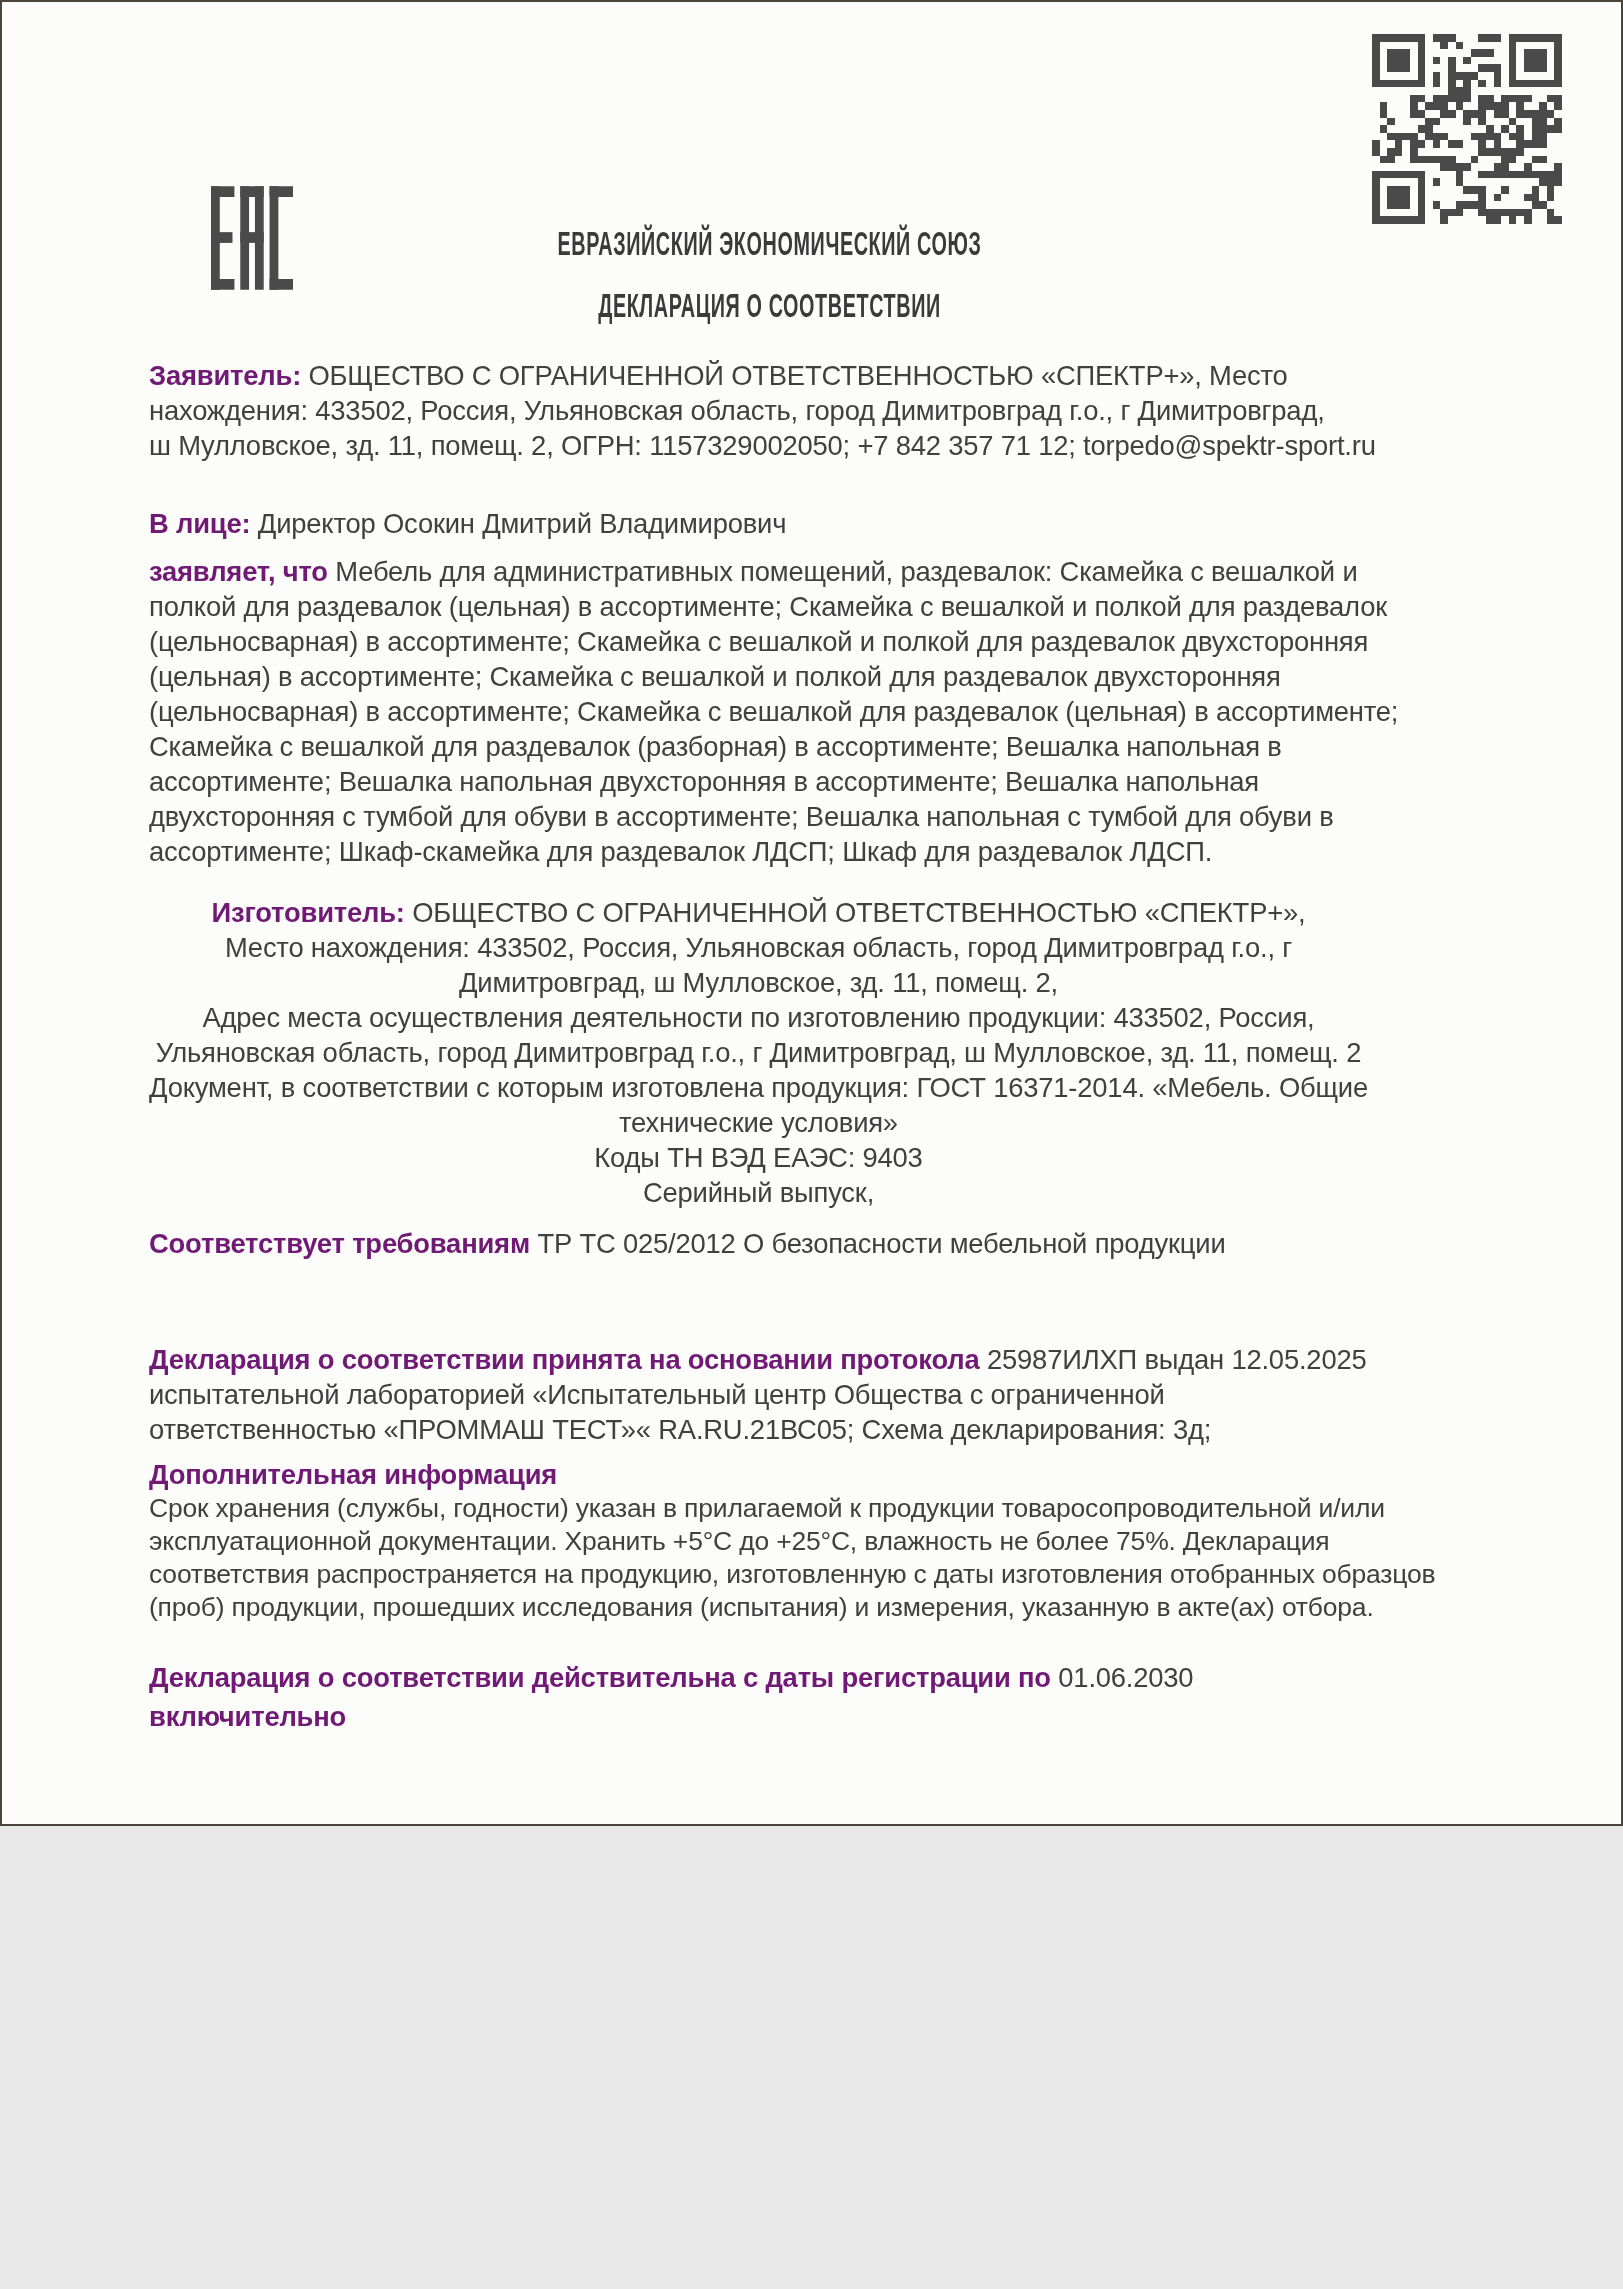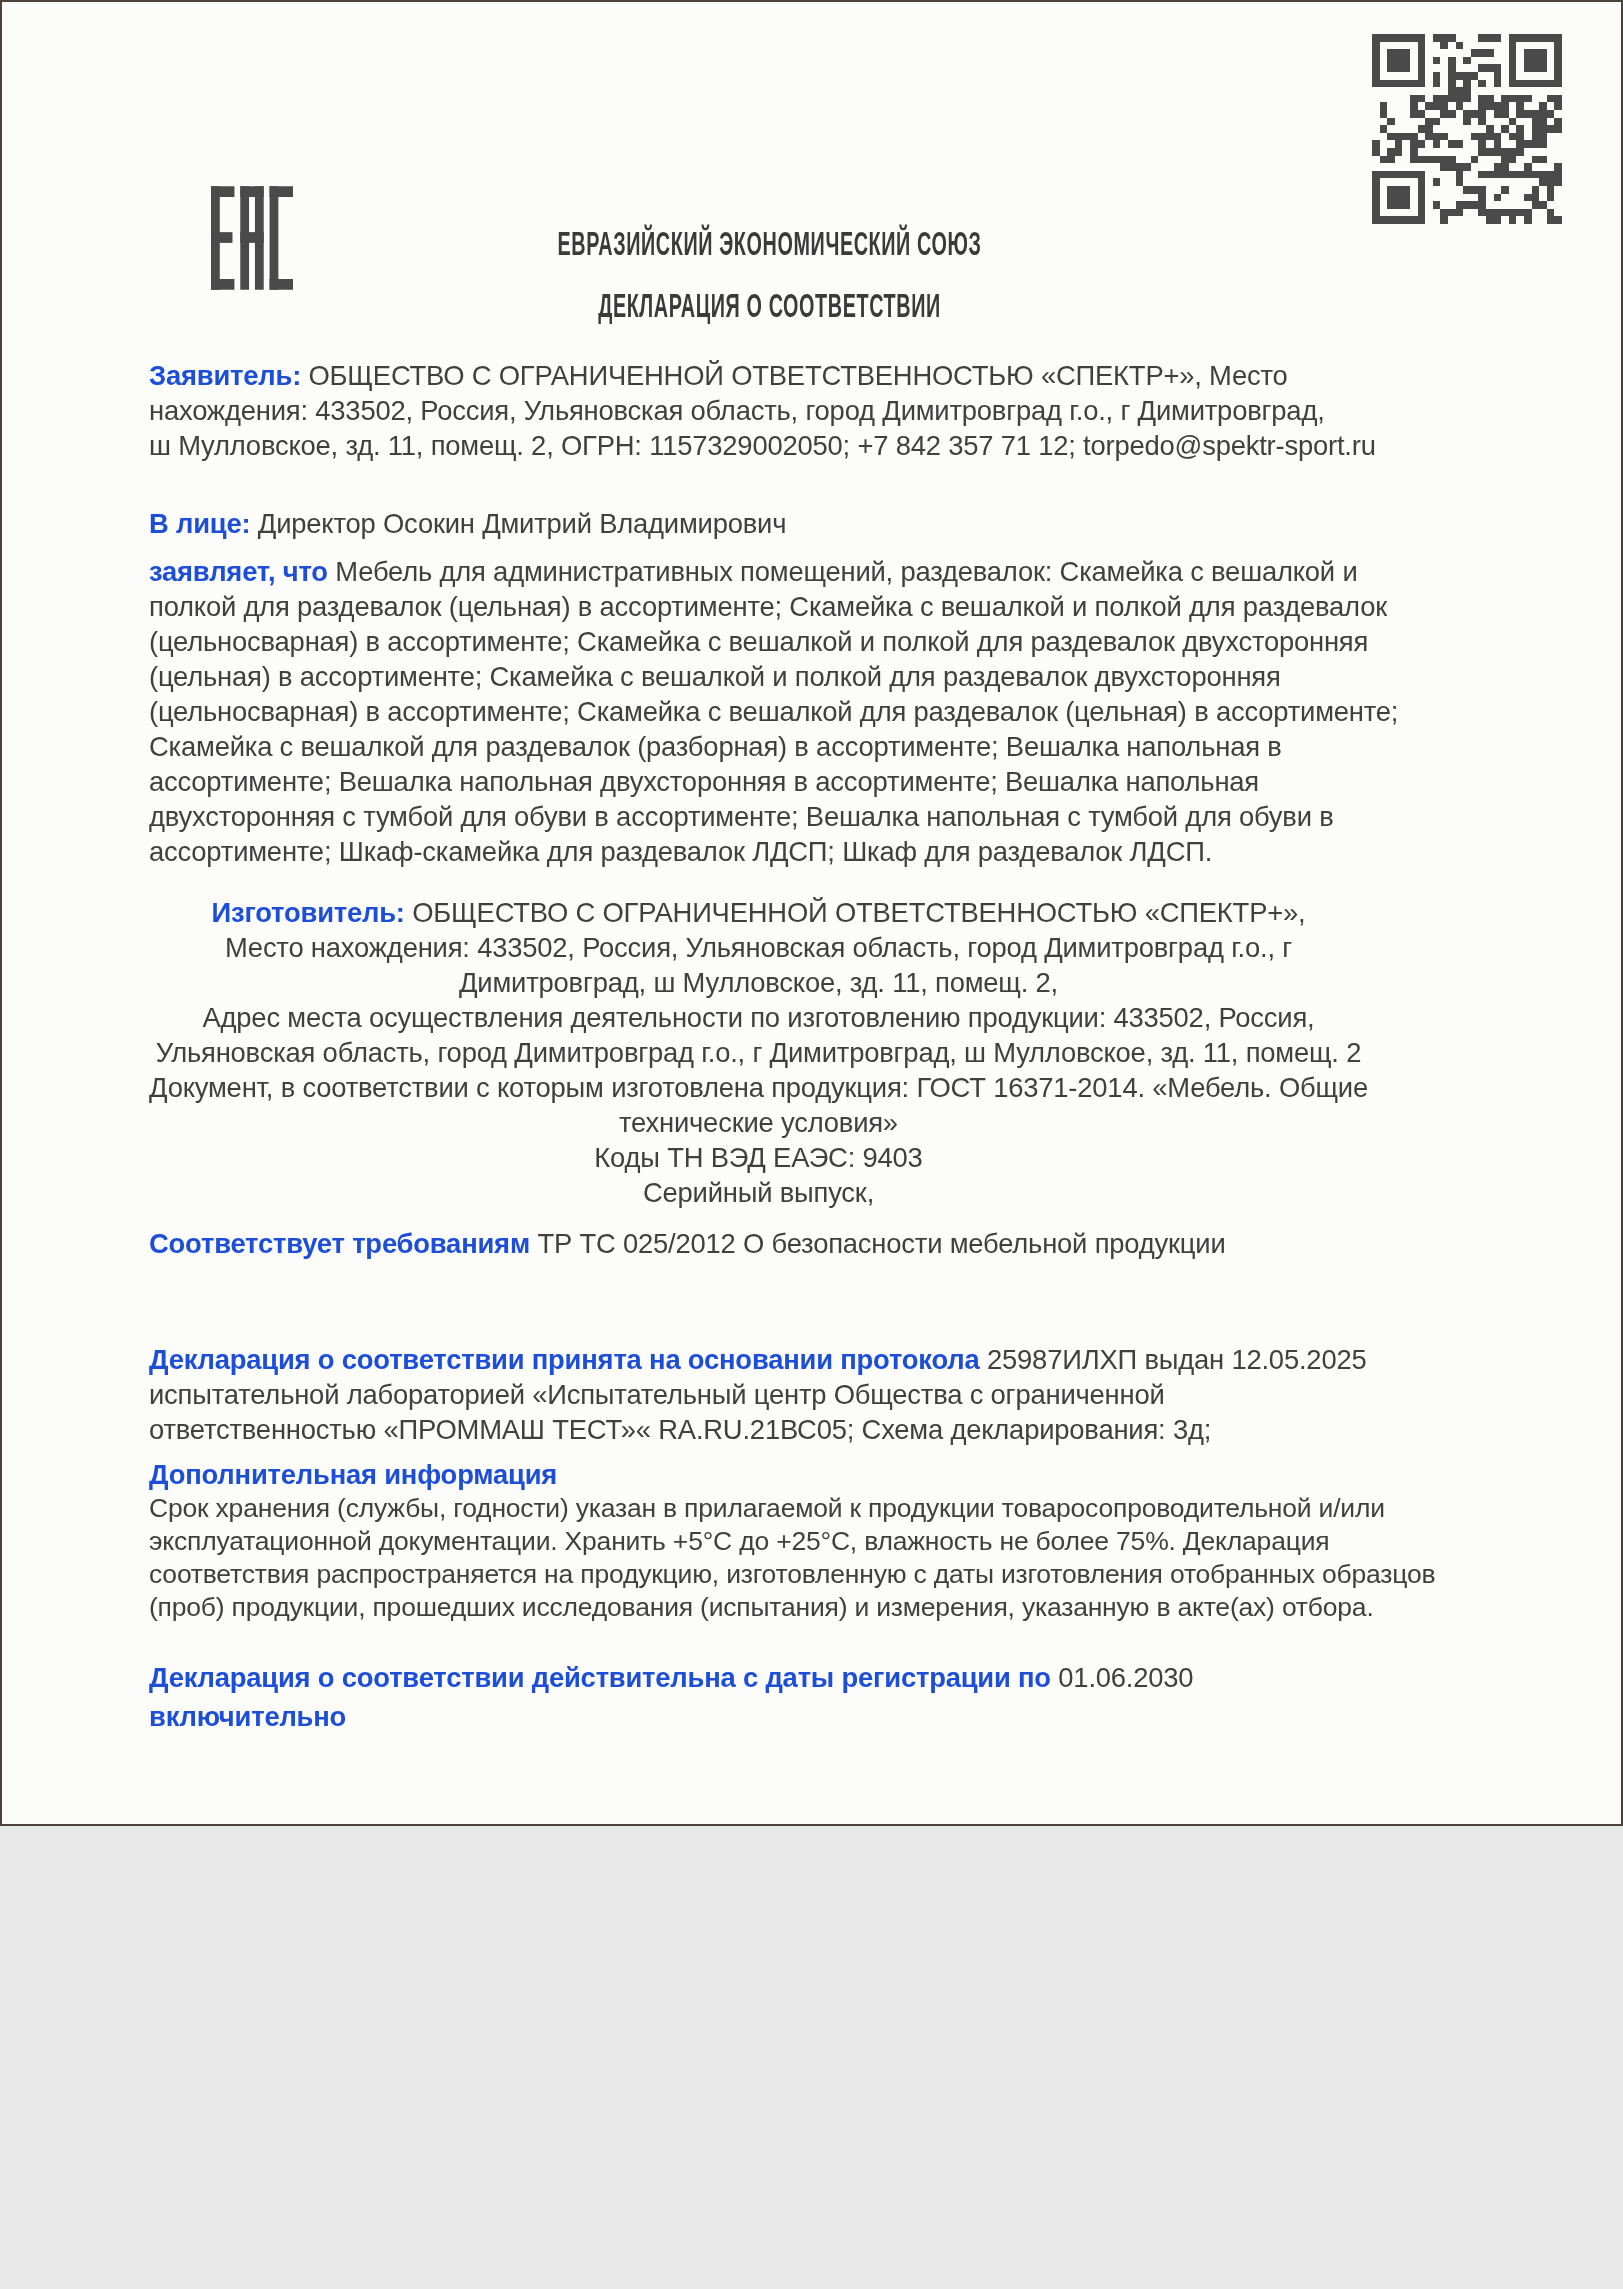--- a/index.html
+++ b/index.html
@@ -17,21 +17,21 @@
     position:absolute;left:147px;width:1241px;
     text-align:center;font-weight:bold;font-size:33px;color:#3a3a3a;
     transform:scaleX(0.60);transform-origin:50% 50%;
     white-space:nowrap;letter-spacing:1px;
   }
   .para{
     position:absolute;left:147px;
     font-size:27.4px;line-height:35px;color:#404040;
     white-space:nowrap;letter-spacing:-0.2px;
   }
-  .para b{color:#1d4ed8;}
+  .para b{color:#701a75;}
   .para.small{font-size:26.5px;line-height:33px;}
   .para.wide{line-height:39px;}
   .ulink{}
   .field-label{position:absolute;font-weight:bold;font-size:29px;color:#3a3a3a;white-space:nowrap;}
   .field-value{position:absolute;font-size:30px;color:#424242;white-space:nowrap;}
   .small-cap{position:absolute;font-size:25.5px;color:#3a3a3a;text-align:center;white-space:nowrap;}
   #sig-line{position:absolute;left:162px;top:2084px;width:1323px;border-top:2.9px solid #2c2c2c;z-index:1;}
   #fio-name{position:absolute;left:701px;top:2045px;font-size:29px;color:#3f3f3f;white-space:nowrap;z-index:2;}
   #mp-label{position:absolute;left:588px;top:2025px;font-size:29px;font-weight:bold;color:#0f172a;z-index:6;}
   #stamp{position:absolute;left:443px;top:1913px;width:333px;height:339px;z-index:5;opacity:0.92;transform:rotate(-2deg);}

